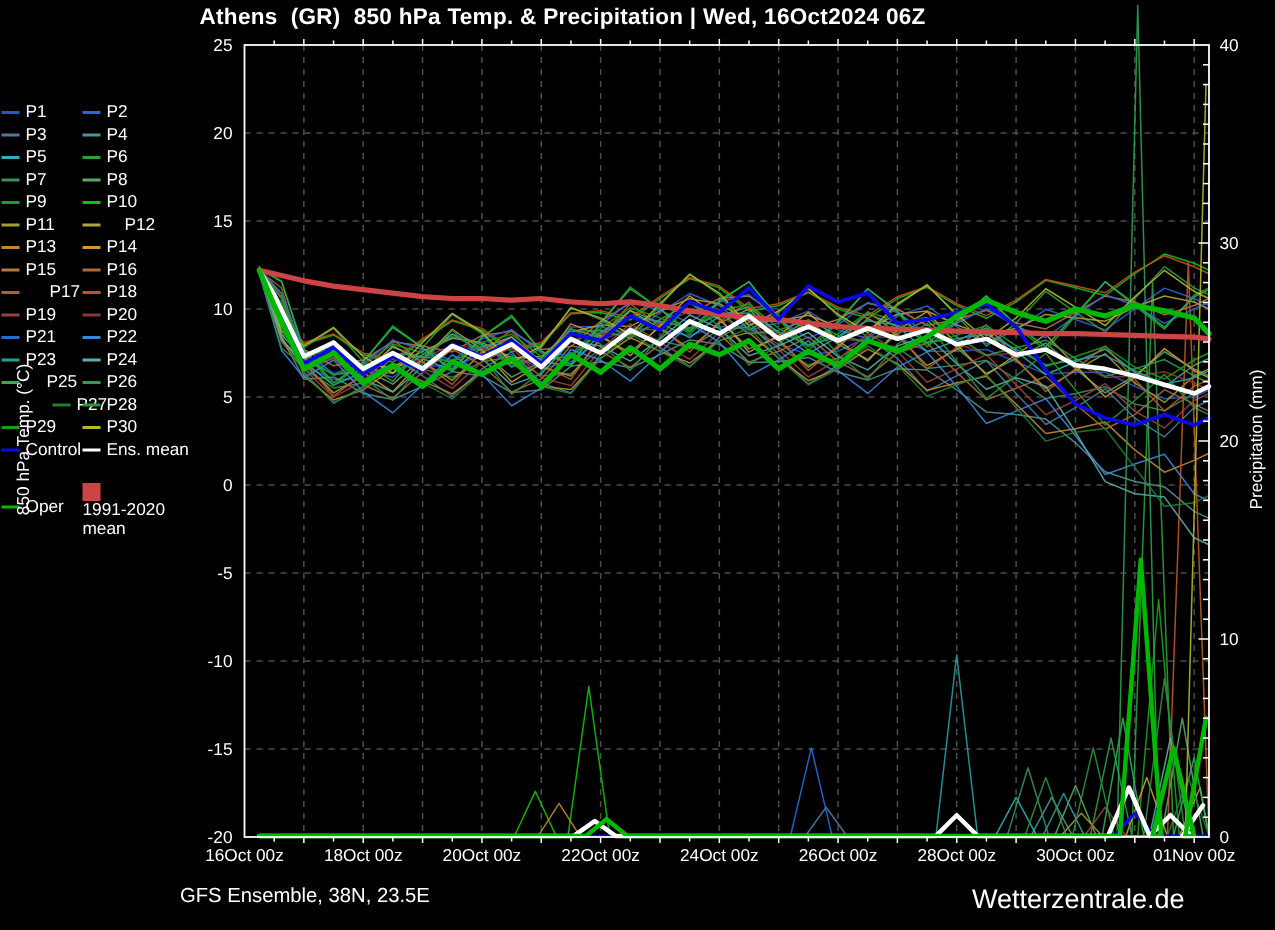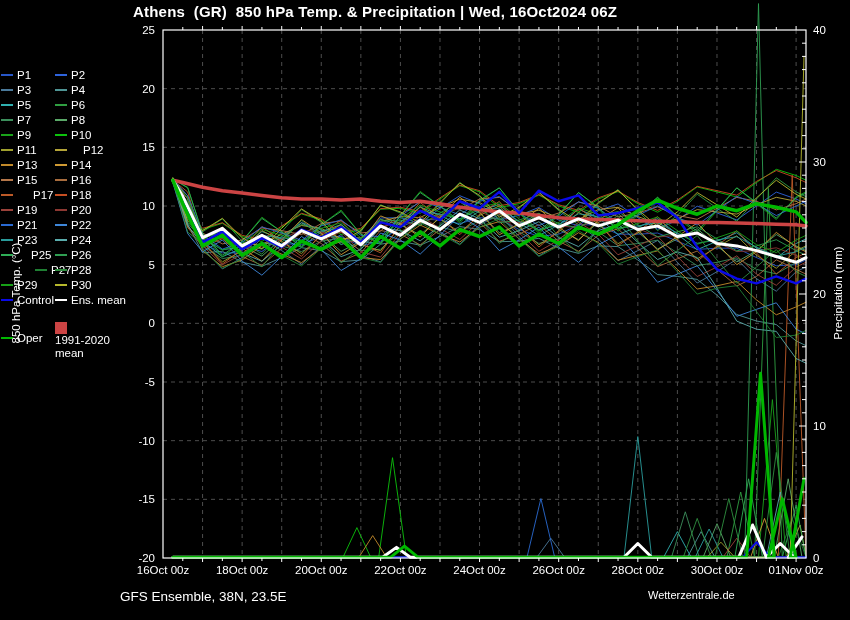--- a/index.html
+++ b/index.html
@@ -5,21 +5,21 @@
   html,body{margin:0;padding:0;background:#000;}
   .stage{position:relative;width:850px;height:620px;background:#000;overflow:hidden;
          font-family:"Liberation Sans","DejaVu Sans",sans-serif;color:#fff;}
   .title{position:absolute;left:133px;top:3px;font-size:15px;font-weight:bold;letter-spacing:.2px;white-space:pre;}
   .ylab-left{position:absolute;left:-84px;top:287px;width:200px;text-align:center;font-size:11.5px;
              transform:rotate(-90deg);transform-origin:center;}
   .ylab-right{position:absolute;left:738px;top:287px;width:200px;text-align:center;font-size:11.5px;
              transform:rotate(-90deg);transform-origin:center;}
   .xlab{position:absolute;left:163px;top:581px;width:643px;text-align:center;font-size:11.5px;}
   .foot-left{position:absolute;left:120px;top:589px;font-size:13.5px;}
-  .foot-right{position:absolute;left:648px;top:589px;font-size:11px;}
+  .foot-right{position:absolute;left:648px;top:589px;font-size:18px;}
   .legend{position:absolute;left:0;top:0;width:130px;height:330px;margin-top:36px;}
   .lg-item{position:absolute;display:flex;align-items:flex-start;font-size:11.5px;line-height:13px;white-space:pre-line;}
   .lg-sw{display:inline-block;width:12px;height:2px;margin-right:4px;margin-top:5px;flex:0 0 12px;}
   svg text{font-family:"Liberation Sans","DejaVu Sans",sans-serif;}
 </style>
 </head>
 <body>
 
 <div class="stage">
   <div class="legend">

